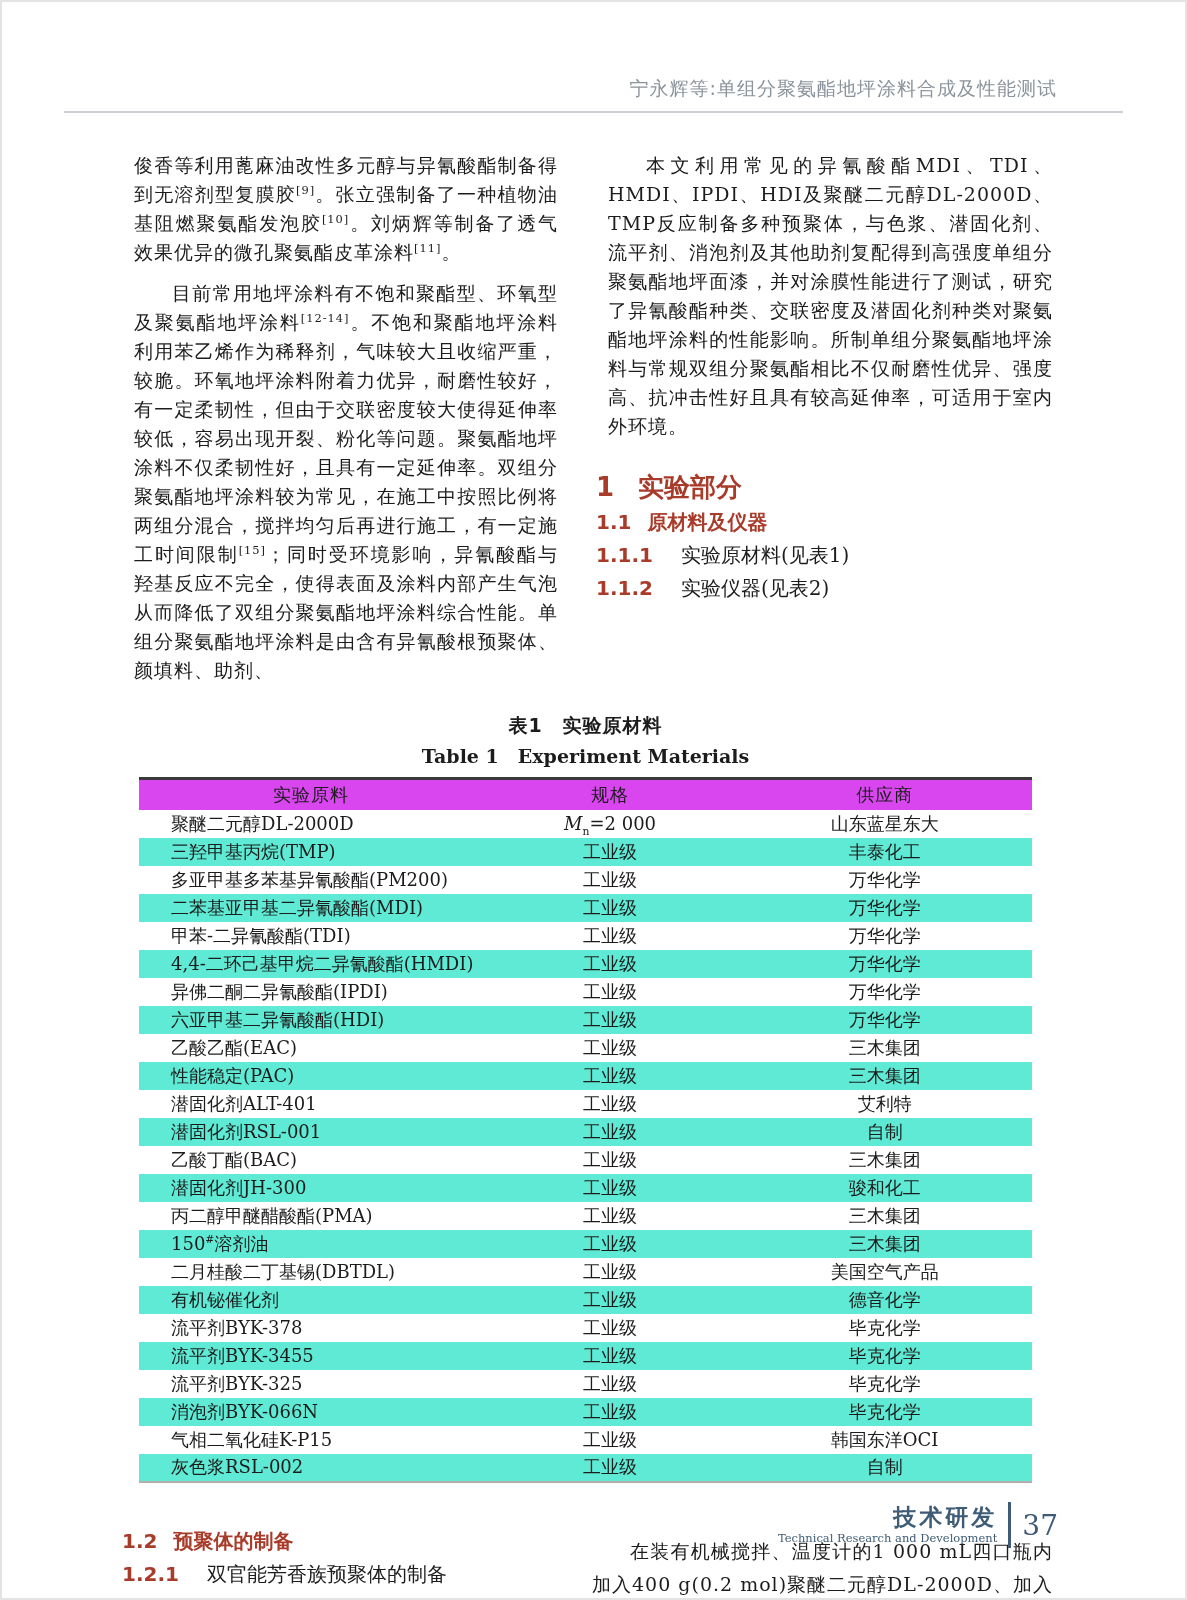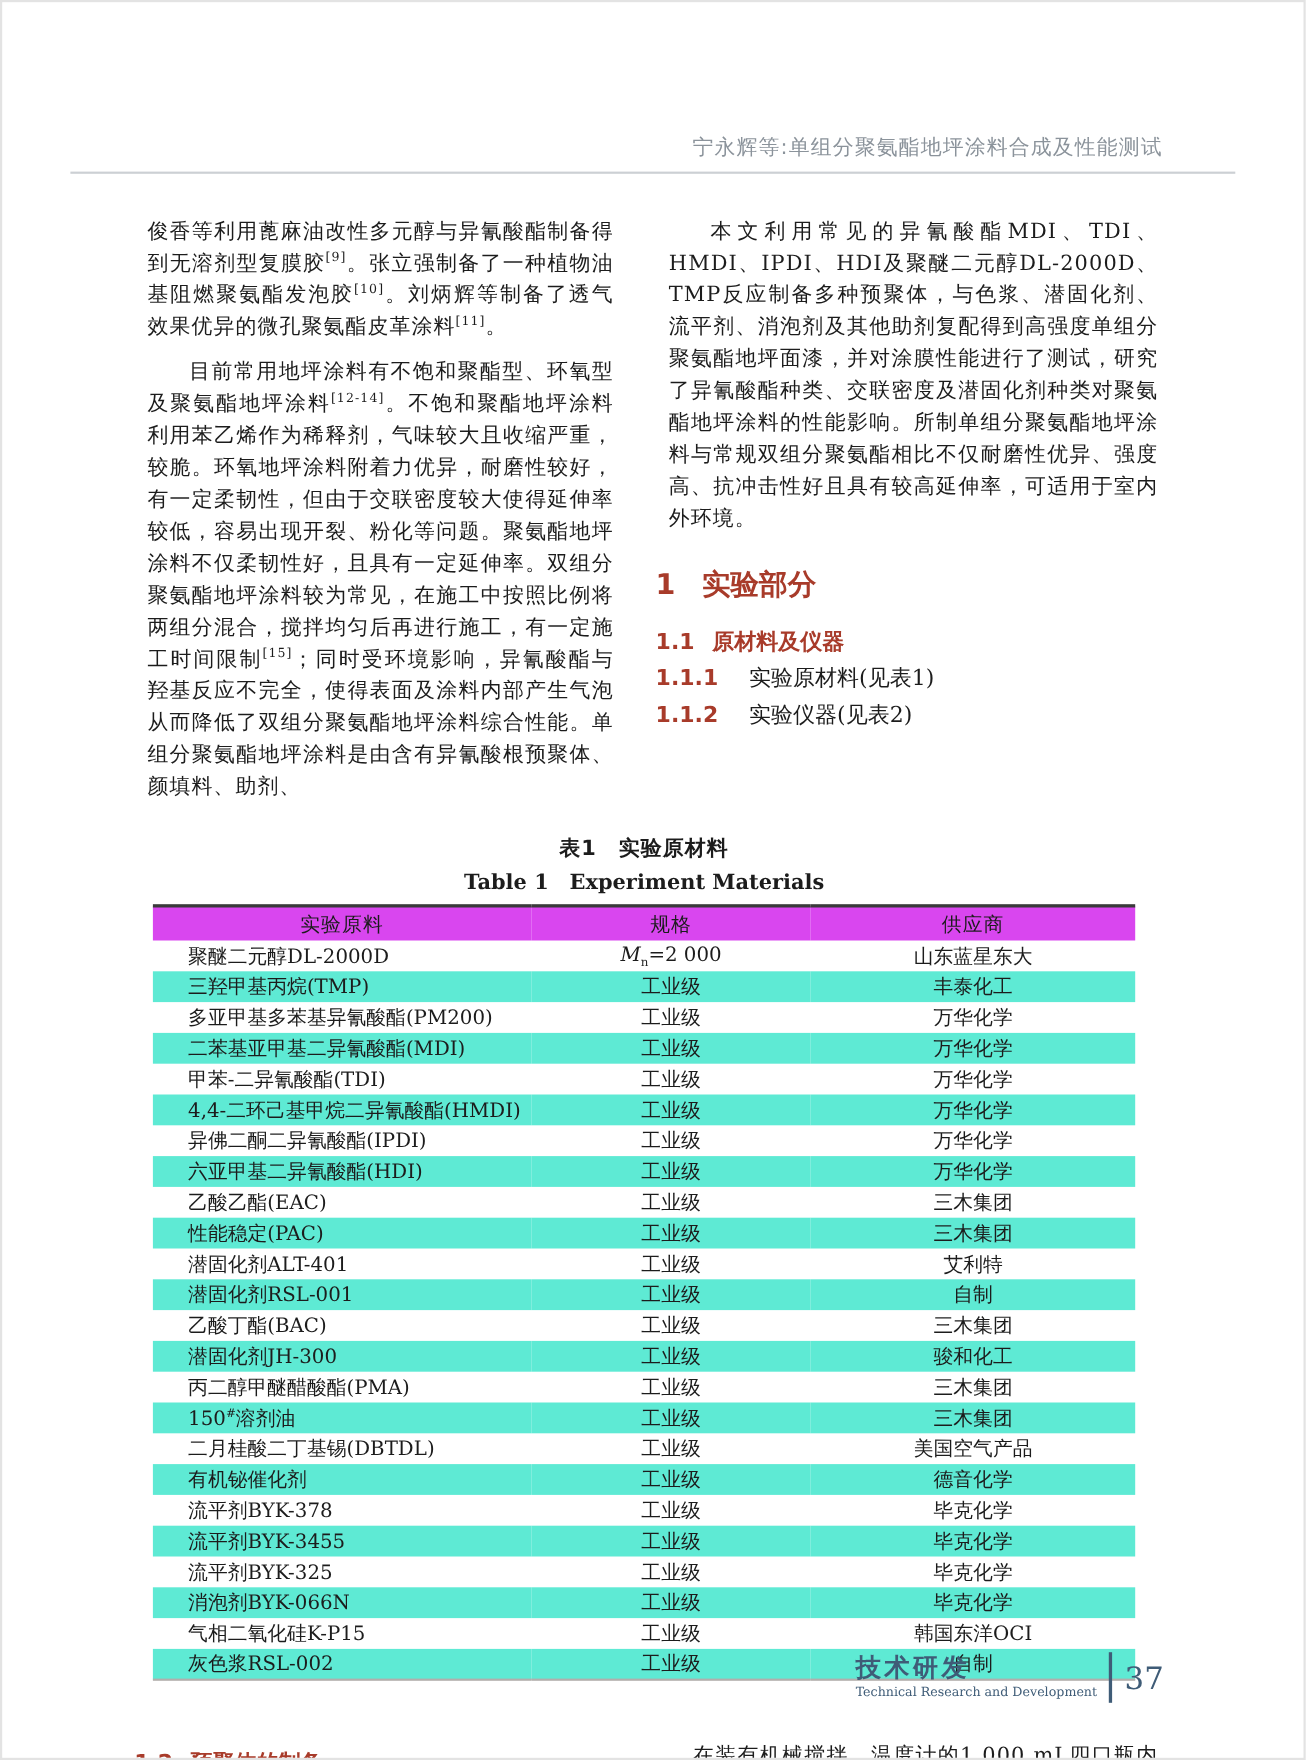--- a/index.html
+++ b/index.html
@@ -7,21 +7,21 @@
     width:1187px;height:1600px;
     background:#ffffff;
     border:2px solid #e3e3e3;
     box-sizing:border-box;
     position:relative;
     overflow:hidden;
     font-family:"DejaVu Serif", serif;
     color:#1c1c1c;
   }
   .running-header{
-    padding:119px 128px 0 0;
+    padding:74px 128px 0 0;
     text-align:right;
     font-size:19px;
     letter-spacing:1px;
     color:#8b939b;
     font-family:"DejaVu Sans", sans-serif;
   }
   .header-rule{
     margin:9px 62px 0 62px;
     border-top:2px solid #ccd0d4;
     height:0;
@@ -47,21 +47,21 @@
   .h1{
     margin-top:29px;
     color:#a83b2a;
     font-family:"DejaVu Sans", sans-serif;
     font-weight:bold;
     font-size:26px;
     line-height:34px;
   }
   .h1 .hnum{margin-right:24px;}
   .h2{
-    margin-top:20px;
+    margin-top:4px;
     color:#a83b2a;
     font-family:"DejaVu Sans", sans-serif;
     font-weight:bold;
     font-size:20px;
     line-height:28px;
   }
   .h2 .hnum{margin-right:16px;}
   .h3{
     margin-top:5px;
     font-size:20px;
@@ -124,21 +124,21 @@
   .bottom-right .body-p{line-height:33px;}
   .page-footer{
     position:absolute;
     right:127px;
     bottom:50px;
     display:flex;
     align-items:center;
     gap:11px;
     color:#3f5c77;
   }
-  .footer-labels{}
+  .footer-labels{text-align:right;}
   .footer-zh{
     font-family:"DejaVu Sans", sans-serif;
     font-weight:bold;
     font-size:23px;
     letter-spacing:3px;
     line-height:26px;
   }
   .footer-en{
     font-size:11.5px;
     line-height:16px;

